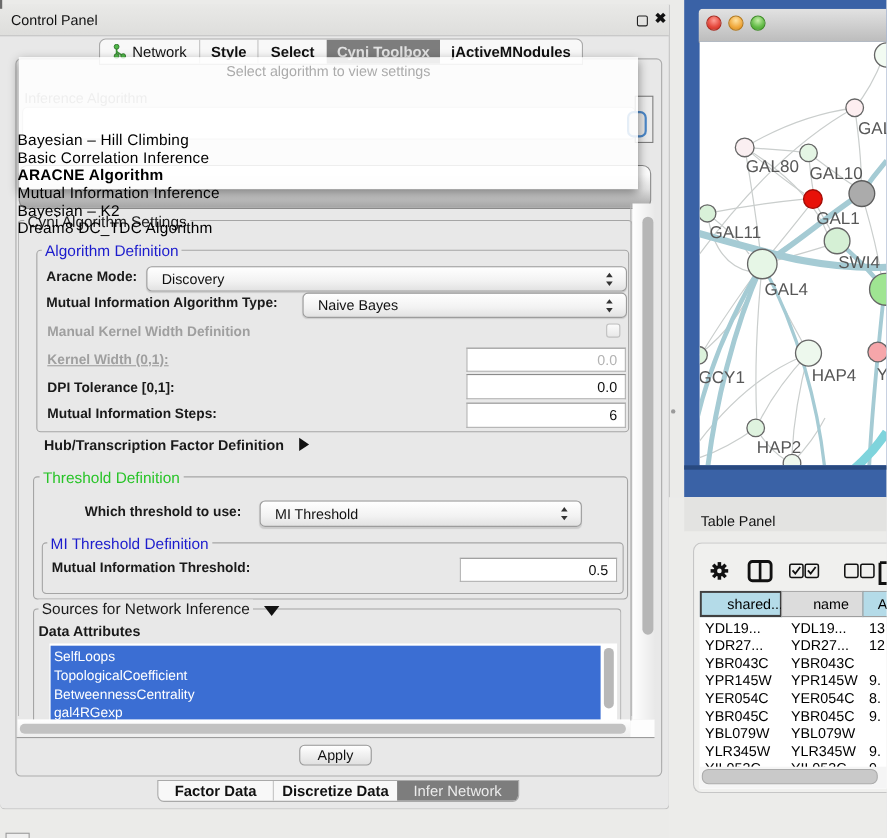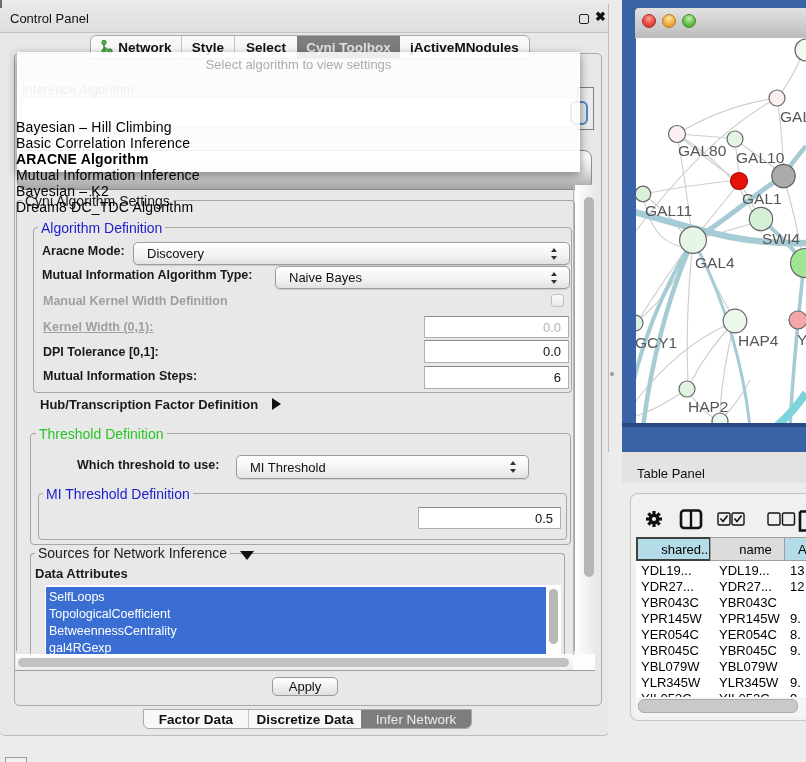--- a/index.html
+++ b/index.html
@@ -34,21 +34,21 @@
 
   <div class="abs" style="left:90px;top:31px;width:438px;height:22px;background:#f8f8f8;border:1px solid #a9a9a9;border-radius:6px 6px 0 0;overflow:hidden;display:flex;">
     <div style="width:90px;display:flex;align-items:center;justify-content:center;border-right:1px solid #c4c4c4;">
       <svg width="14" height="14" viewBox="0 0 14 14" style="margin-right:4px;">
         <line x1="4" y1="3" x2="4" y2="11" stroke="#3c9437" stroke-width="1.5"></line>
         <line x1="4" y1="7" x2="10" y2="11" stroke="#3c9437" stroke-width="1.5"></line>
         <circle cx="4" cy="2.5" r="2.2" fill="#4fb848" stroke="#2c7028" stroke-width="0.8"></circle>
         <circle cx="10" cy="11" r="2.2" fill="#4fb848" stroke="#2c7028" stroke-width="0.8"></circle>
         <circle cx="4" cy="11" r="2.2" fill="#4fb848" stroke="#2c7028" stroke-width="0.8"></circle>
       </svg>
-      <span style="font-size:13.5px;font-weight:bold;color:#111;">Network</span>
+      <span style="font-size:13.5px;font-weight:normal;color:#111;">Network</span>
       </div>
     <div style="width:52px;display:flex;align-items:center;justify-content:center;border-right:1px solid #c4c4c4;font-size:13.5px;font-weight:bold;color:#111;">Style</div>
     <div style="width:62px;display:flex;align-items:center;justify-content:center;font-size:13.5px;font-weight:bold;color:#111;">Select</div>
     <div style="width:103px;display:flex;align-items:center;justify-content:center;background:#7d7d7d;font-size:13.5px;font-weight:bold;color:#e3e3e3;">Cyni Toolbox</div>
     <div style="flex:1;display:flex;align-items:center;justify-content:center;font-size:13.5px;font-weight:bold;color:#111;">jActiveMNodules</div>
   </div>
 
   <div class="abs" style="left:22px;top:78px;font-size:13px;color:#8a8a8a;">Inference Algorithm</div>
   <div class="abs" style="left:20px;top:93px;width:558px;height:30px;background:#fdfdfd;border:1px solid #c8c8c8;border-radius:5px;box-sizing:border-box;"></div>
   <div class="abs" style="left:577px;top:83px;width:17px;height:43px;background:#ececec;border:1px solid #7e7e7e;box-sizing:border-box;"></div>
@@ -93,20 +93,21 @@
 
   <div class="lbl abs" style="left:77px;top:454px;">Which threshold to use:</div>
   <div class="combo" style="left:236px;top:451px;width:291px;height:22px;">
       <div class="ct">MI Threshold</div>
       <div class="arr"></div>
     </div>
 
   <div class="grp" style="left:38px;top:489px;width:527px;height:45px;"></div>
   <div class="gtitle" style="left:43px;top:482px;font-size:14px;color:#1c1ccd;">MI Threshold Definition</div>
 
+  <div class="lbl abs" style="left:47px;top:505px;">Mutual Information Threshold:</div>
   <div class="inp" style="left:418px;top:503px;width:143px;height:22px;">0.5</div>
 
   <div class="grp" style="left:30px;top:549px;width:533px;height:101px;border-bottom:none;border-radius:4px 4px 0 0;"></div>
   <div class="gtitle" style="left:35px;top:541px;font-size:14px;color:#1a1a1a;">Sources for Network Inference</div>
   <div class="abs" style="left:240px;top:547px;width:0;height:0;border-left:7px solid transparent;border-right:7px solid transparent;border-top:9px solid #111;"></div>
 
   <div class="lbl abs" style="left:35px;top:562px;font-size:13px;">Data Attributes</div>
 
   <div class="abs" style="left:45px;top:581px;width:516px;height:71px;background:#fff;overflow:hidden;">
     <div class="abs" style="left:1px;top:2px;width:500px;height:69px;background:#3b6ed3;"></div>

